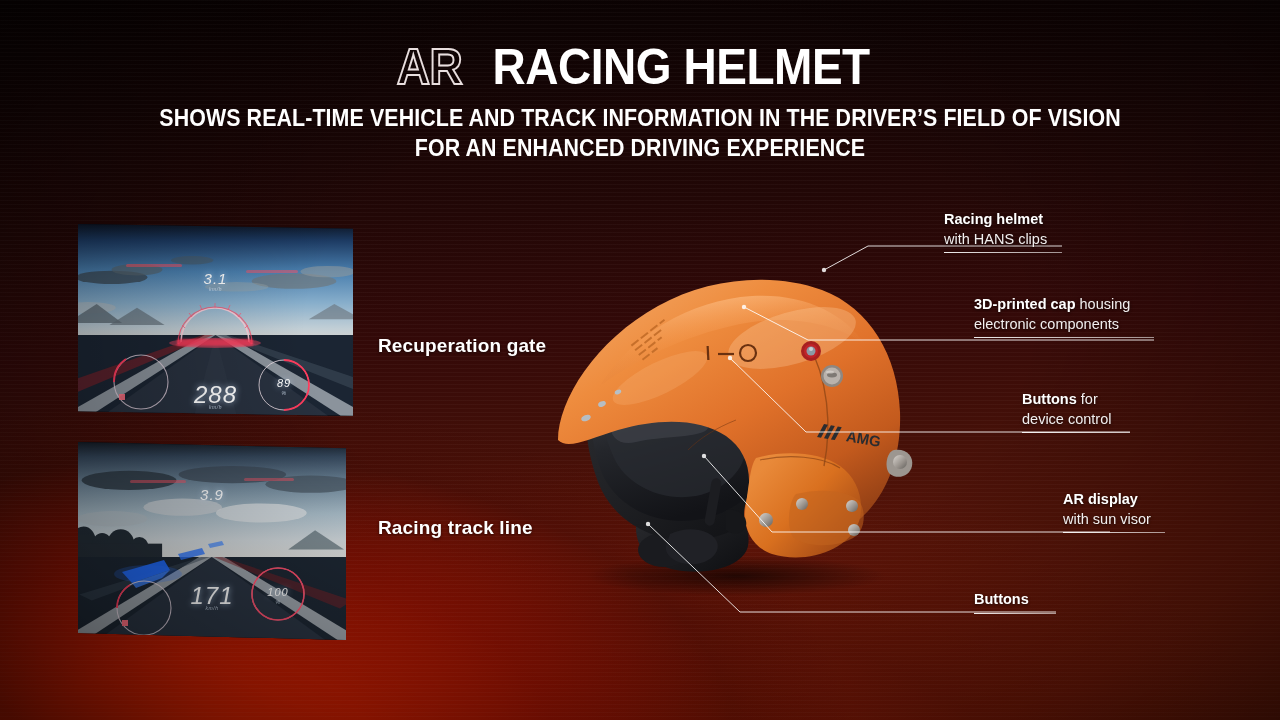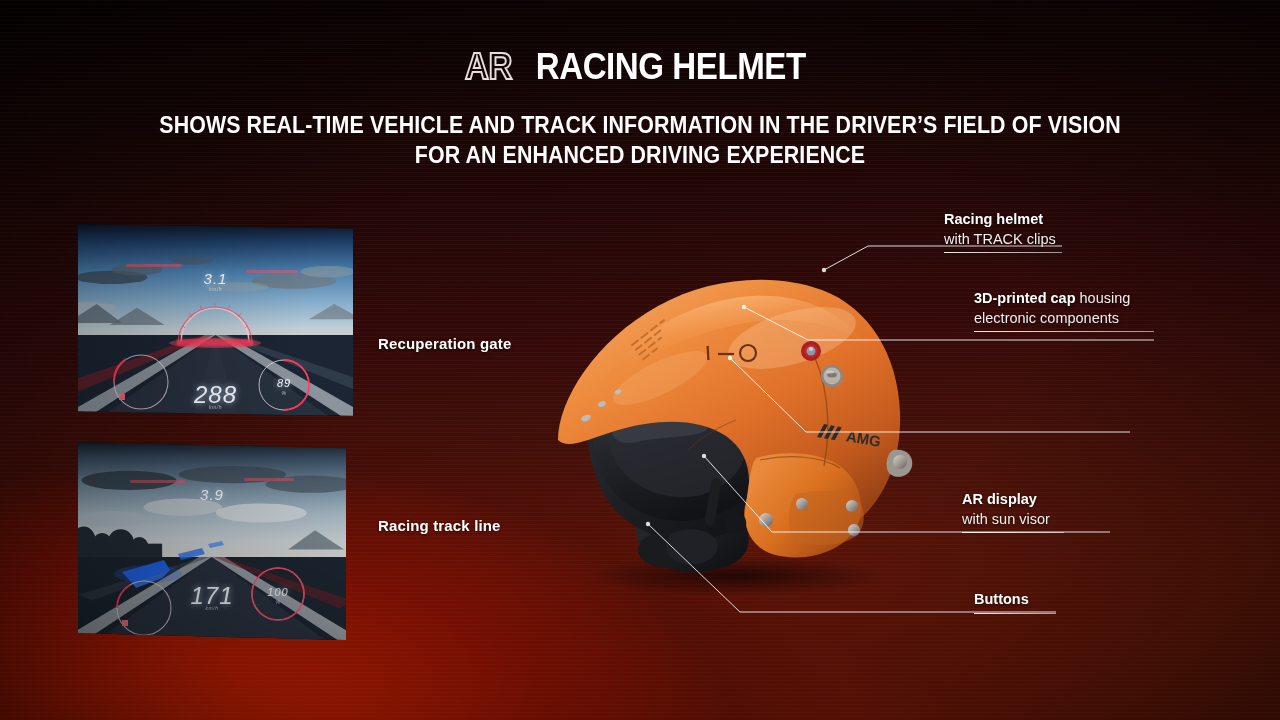--- a/index.html
+++ b/index.html
@@ -28,33 +28,33 @@
     pointer-events:none;
   }
   #vignette {
     position:absolute; inset:0; pointer-events:none;
     background:radial-gradient(ellipse 900px 560px at 52% 46%, rgba(0,0,0,0) 40%, rgba(0,0,0,0.34) 78%, rgba(0,0,0,0.62) 100%);
   }
 
   
   #header { position:absolute; top:40px; left:0; width:1280px; text-align:center; z-index:6; }
   #title {
-    font-size:36px; line-height:54px; font-weight:700; letter-spacing:-0.5px;
+    font-size:50px; line-height:54px; font-weight:700; letter-spacing:-0.5px;
     font-stretch:condensed; white-space:nowrap;
     font-family:"Liberation Sans Narrow","Liberation Sans",sans-serif;
   }
   #title .ar {
     color:transparent;
     -webkit-text-stroke:2px #e8dede;
     margin-right:10px;
     transform:scaleX(0.92); display:inline-block;
   }
   #title .main { color:#ffffff; transform:scaleX(0.92); display:inline-block; }
   #subtitle {
-    margin-top:16px; color:#ffffff; font-weight:700;
+    margin-top:9px; color:#ffffff; font-weight:700;
     font-size:23px; line-height:30px; letter-spacing:0.1px;
     font-family:"Liberation Sans Narrow","Liberation Sans",sans-serif;
   }
   #subtitle .sline { display:block; transform:scaleX(0.93); }
 
   
   .screen {
     position:absolute; overflow:hidden; background:#05080e;
     box-shadow:0 10px 34px rgba(0,0,0,0.55);
   }
@@ -73,21 +73,21 @@
     text-shadow:0 0 6px rgba(200,225,255,0.85); letter-spacing:1px;
     font-family:"Liberation Sans",sans-serif;
   }
   .hud-unit {
     position:absolute; color:rgba(225,238,255,0.72); font-size:5px;
     letter-spacing:0.5px; text-align:center; font-style:italic;
   }
 
   
   .left-label {
-    position:absolute; color:#ffffff; font-weight:700; font-size:15px;
+    position:absolute; color:#ffffff; font-weight:700; font-size:19px;
     letter-spacing:0.15px; z-index:6; white-space:nowrap;
     text-shadow:0 1px 3px rgba(0,0,0,0.6);
   }
 
   
   .callout { position:absolute; z-index:7; }
   .callout .ctext {
     color:#f2efef; font-size:14.5px; line-height:19.5px;
     white-space:nowrap; text-shadow:0 1px 3px rgba(0,0,0,0.65);
   }
@@ -387,32 +387,37 @@
       <path d="M704 456 L772 532 L1110 532"></path>
       <circle cx="704" cy="456" r="2.2" fill="#fff" stroke="none"></circle>
 
       <path d="M648 524 L740 612 L1056 612"></path>
       <circle cx="648" cy="524" r="2.2" fill="#fff" stroke="none"></circle>
     </g>
   </svg>
 
   <div class="callout" style="left:944px; top:210px; width:118px;">
     <div class="ctext"><b>Racing helmet</b><span></span></div>
-    <div class="ctext">with TRACK clips</div>
+    <div class="ctext">with HANS clips</div>
     <div class="cline-h"></div>
   </div>
 
-  <div class="callout" style="left:974px; top:289px; width:180px;">
+  <div class="callout" style="left:974px; top:295px; width:180px;">
     <div class="ctext"><b>3D-printed cap</b><span> housing</span></div>
     <div class="ctext">electronic components</div>
     <div class="cline-h"></div>
   </div>
 
-
-  <div class="callout" style="left:962px; top:490px; width:102px;">
+  <div class="callout" style="left:1022px; top:390px; width:108px;">
+    <div class="ctext"><b>Buttons</b><span> for</span></div>
+    <div class="ctext">device control</div>
+    <div class="cline-h"></div>
+  </div>
+
+  <div class="callout" style="left:1063px; top:490px; width:102px;">
     <div class="ctext"><b>AR display</b><span></span></div>
     <div class="ctext">with sun visor</div>
     <div class="cline-h"></div>
   </div>
 
   <div class="callout" style="left:974px; top:590px; width:82px;">
     <div class="ctext"><b>Buttons</b></div>
     <div class="cline-h"></div>
   </div>
 

